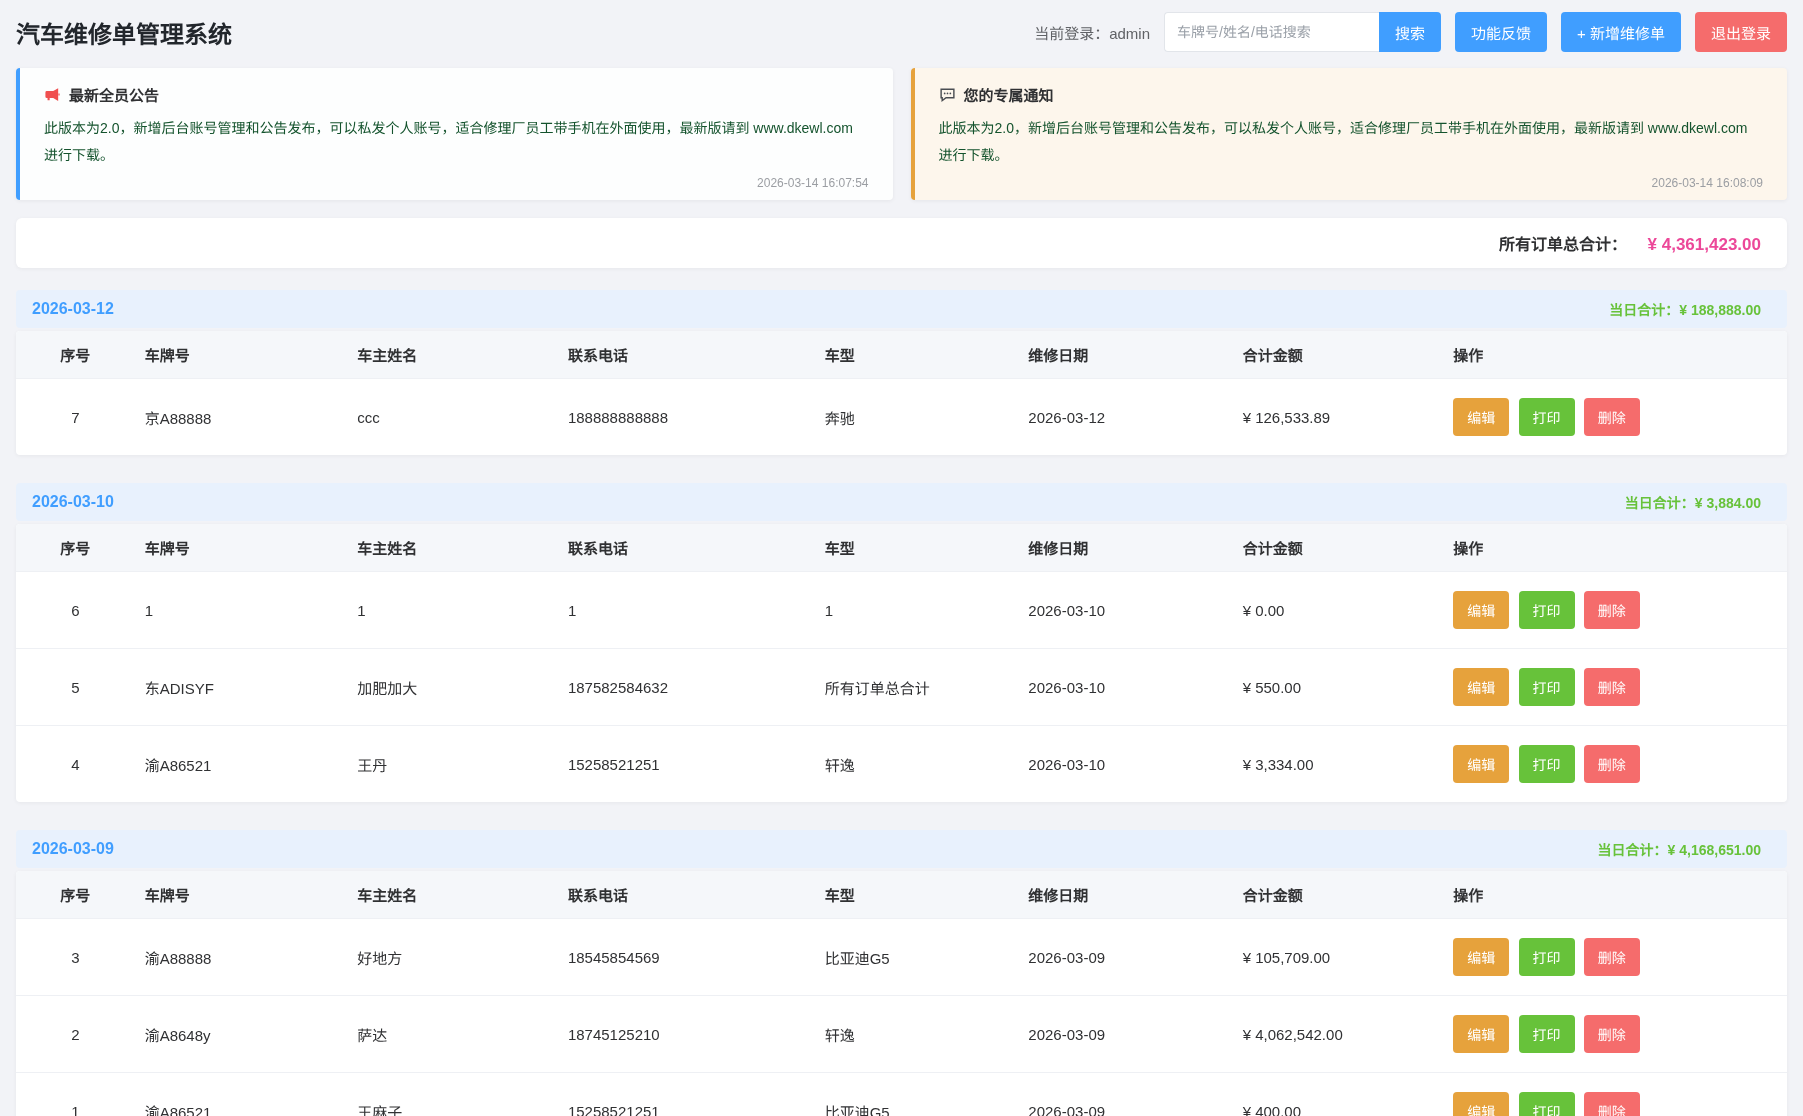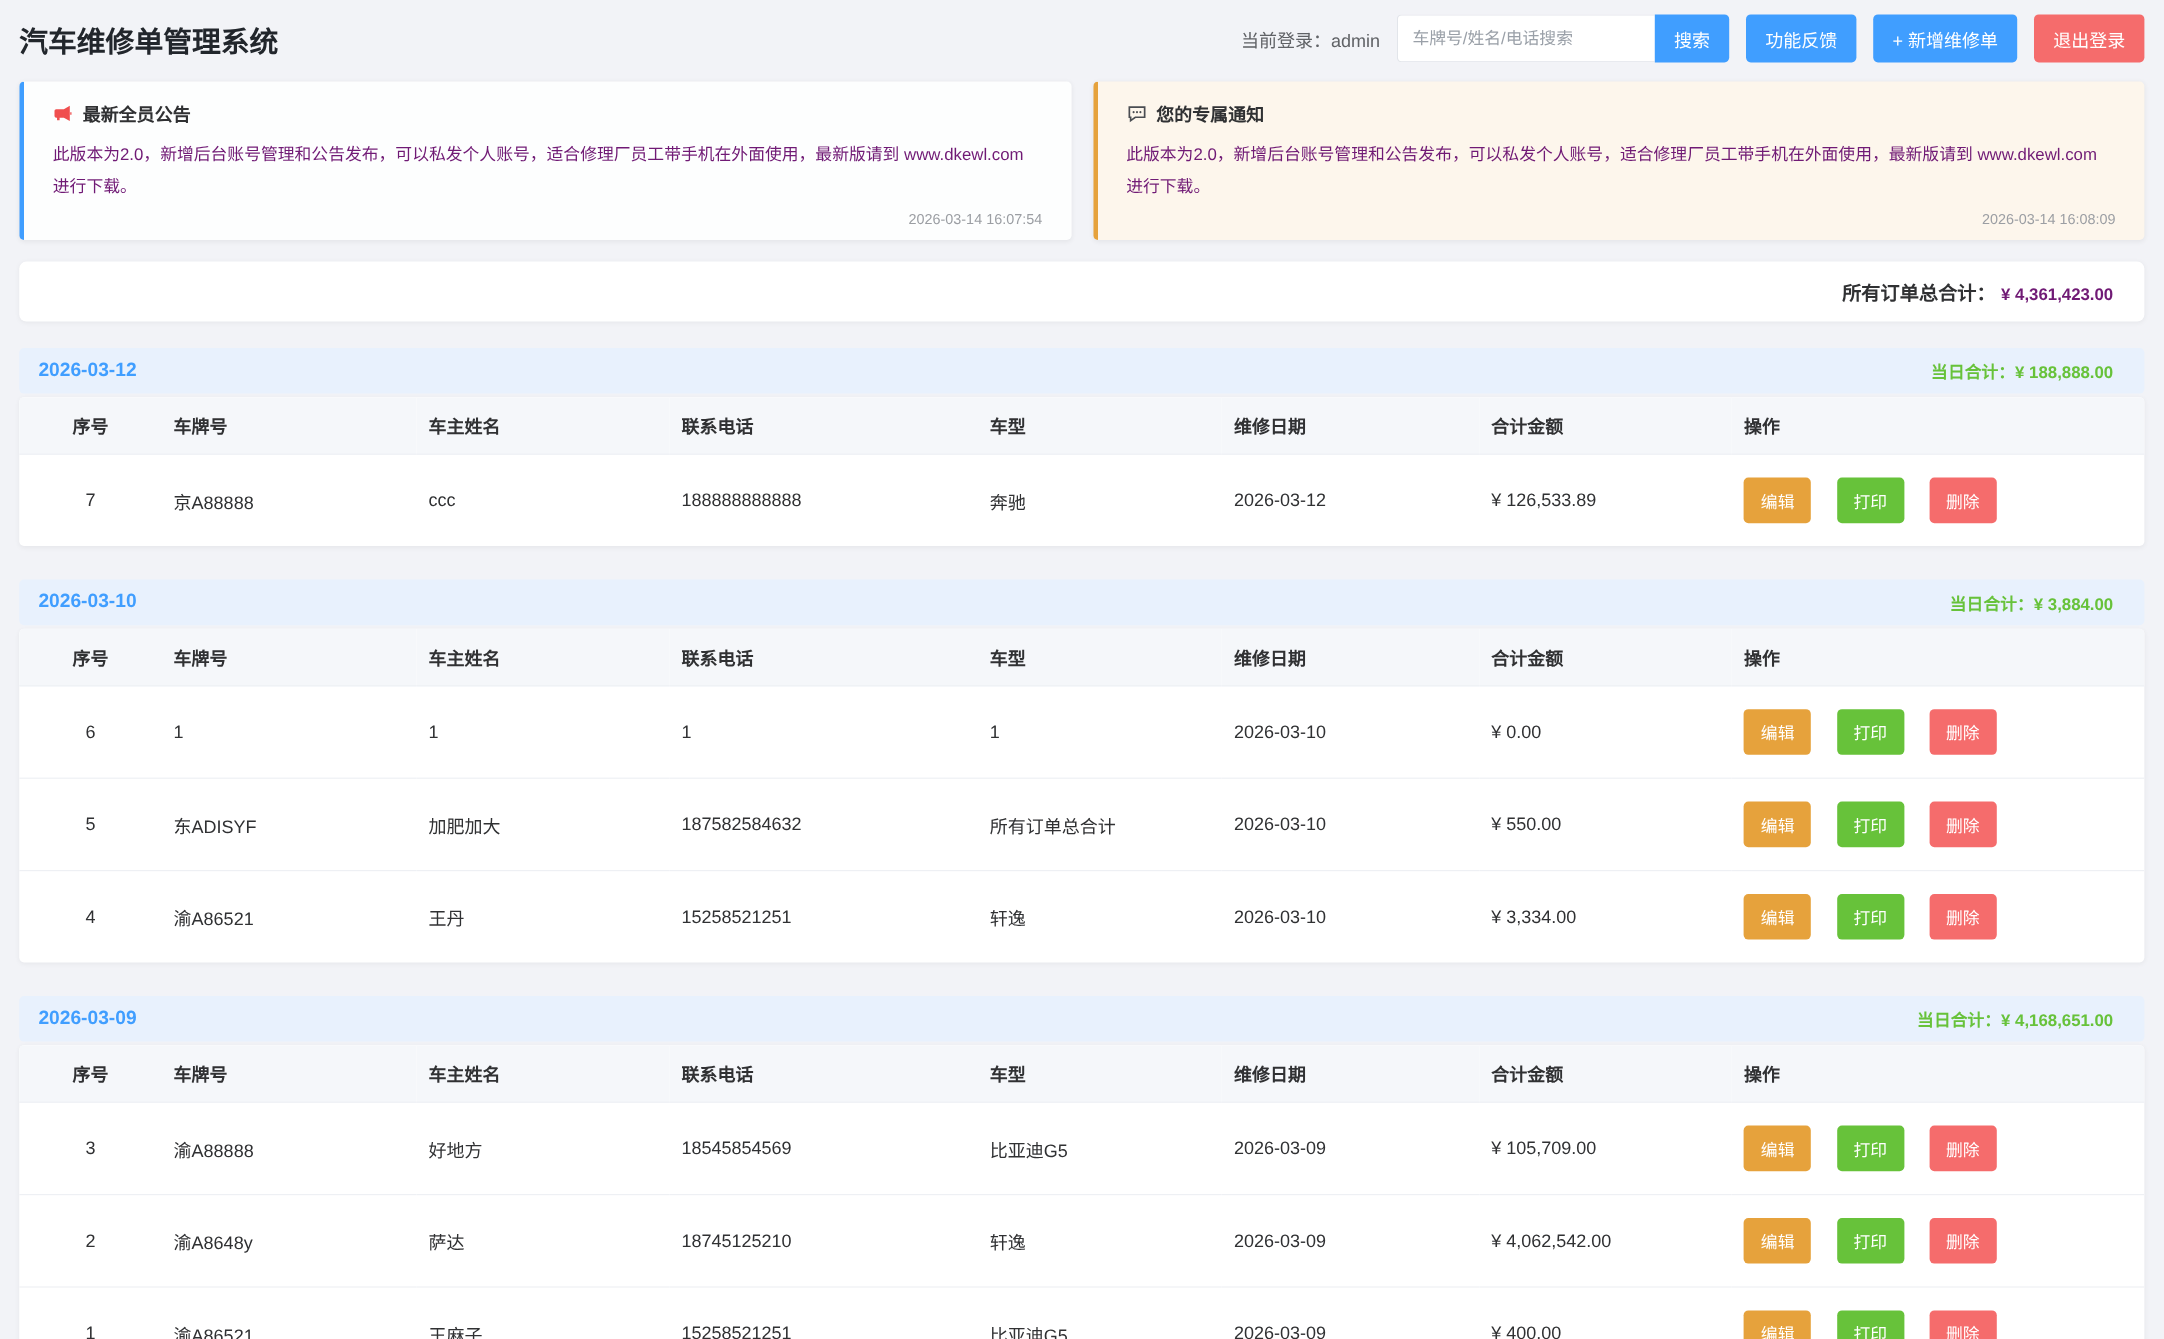--- a/index.html
+++ b/index.html
@@ -26,43 +26,43 @@
   .btn-blue{ background:#409eff; }
   .btn-red{ background:#f56c6c; }
   
   .notices{ display:flex; gap:18px; margin:4px 16px 18px; }
   .notice-card{ flex:1; border-radius:4px; padding:16px 24px 10px;
                 box-shadow:0 1px 4px rgba(0,0,0,.06); display:flex; flex-direction:column; }
   .notice-announce{ background:#fdfefe; border-left:4px solid #409eff; }
   .notice-personal{ background:#fdf6ec; border-left:4px solid #e6a23c; }
   .notice-title{ display:flex; align-items:center; gap:8px; font-size:15px;
                  font-weight:bold; color:#303133; margin-bottom:10px; }
-  .notice-body{ font-size:14px; color:#701a75; line-height:1.9; }
+  .notice-body{ font-size:14px; color:#14532d; line-height:1.9; }
   .notice-time{ text-align:right; font-size:12px; color:#9b9ea3; margin-top:8px; }
   
   .summary-card{ background:#fff; border-radius:6px; margin:0 16px 22px; padding:13px 26px;
                  text-align:right; box-shadow:0 1px 4px rgba(0,0,0,.05); }
   .summary-label{ font-size:16px; font-weight:bold; color:#303133; }
-  .summary-amount{ font-size:14px; font-weight:bold; color:#701a75; }
+  .summary-amount{ font-size:17px; font-weight:bold; color:#ec4899;margin-left:16px; }
   
   .section{ margin:0 16px 28px; }
   .section-header{ display:flex; justify-content:space-between; align-items:center;
                    background:#e8f1fd; border-radius:4px; padding:9px 26px 9px 16px; }
   .section-date{ color:#409eff; font-size:16px; font-weight:bold; }
   .daily-total{ color:#67c23a; font-size:14px; font-weight:bold; }
   .table-card{ background:#fff; border-radius:4px; margin-top:3px; overflow:hidden;
                box-shadow:0 1px 4px rgba(0,0,0,.05); }
   table{ width:100%; border-collapse:collapse; table-layout:fixed; }
   thead th{ background:#f5f7fa; font-size:15px; font-weight:bold; color:#303133;
             text-align:left; padding:13px 10px; }
   tbody td{ font-size:15px; color:#303133; padding:19px 10px; border-top:1px solid #eef0f4;
             overflow:hidden; white-space:nowrap; }
   .c-center{ text-align:center; }
   .act{ border:none; cursor:pointer; color:#fff; font-size:14px; border-radius:4px;
-        padding:9px 14px; margin-right:17px; font-family:inherit; }
+        padding:9px 14px; margin-right:5px; font-family:inherit; }
   .act-edit{ background:#e6a23c; }
   .act-print{ background:#67c23a; }
   .act-del{ background:#f56c6c; }
   .icon{ display:inline-flex; }
 </style>
 </head>
 <body>
 
 <header class="topbar">
   <div class="app-title">汽车维修单管理系统</div>

